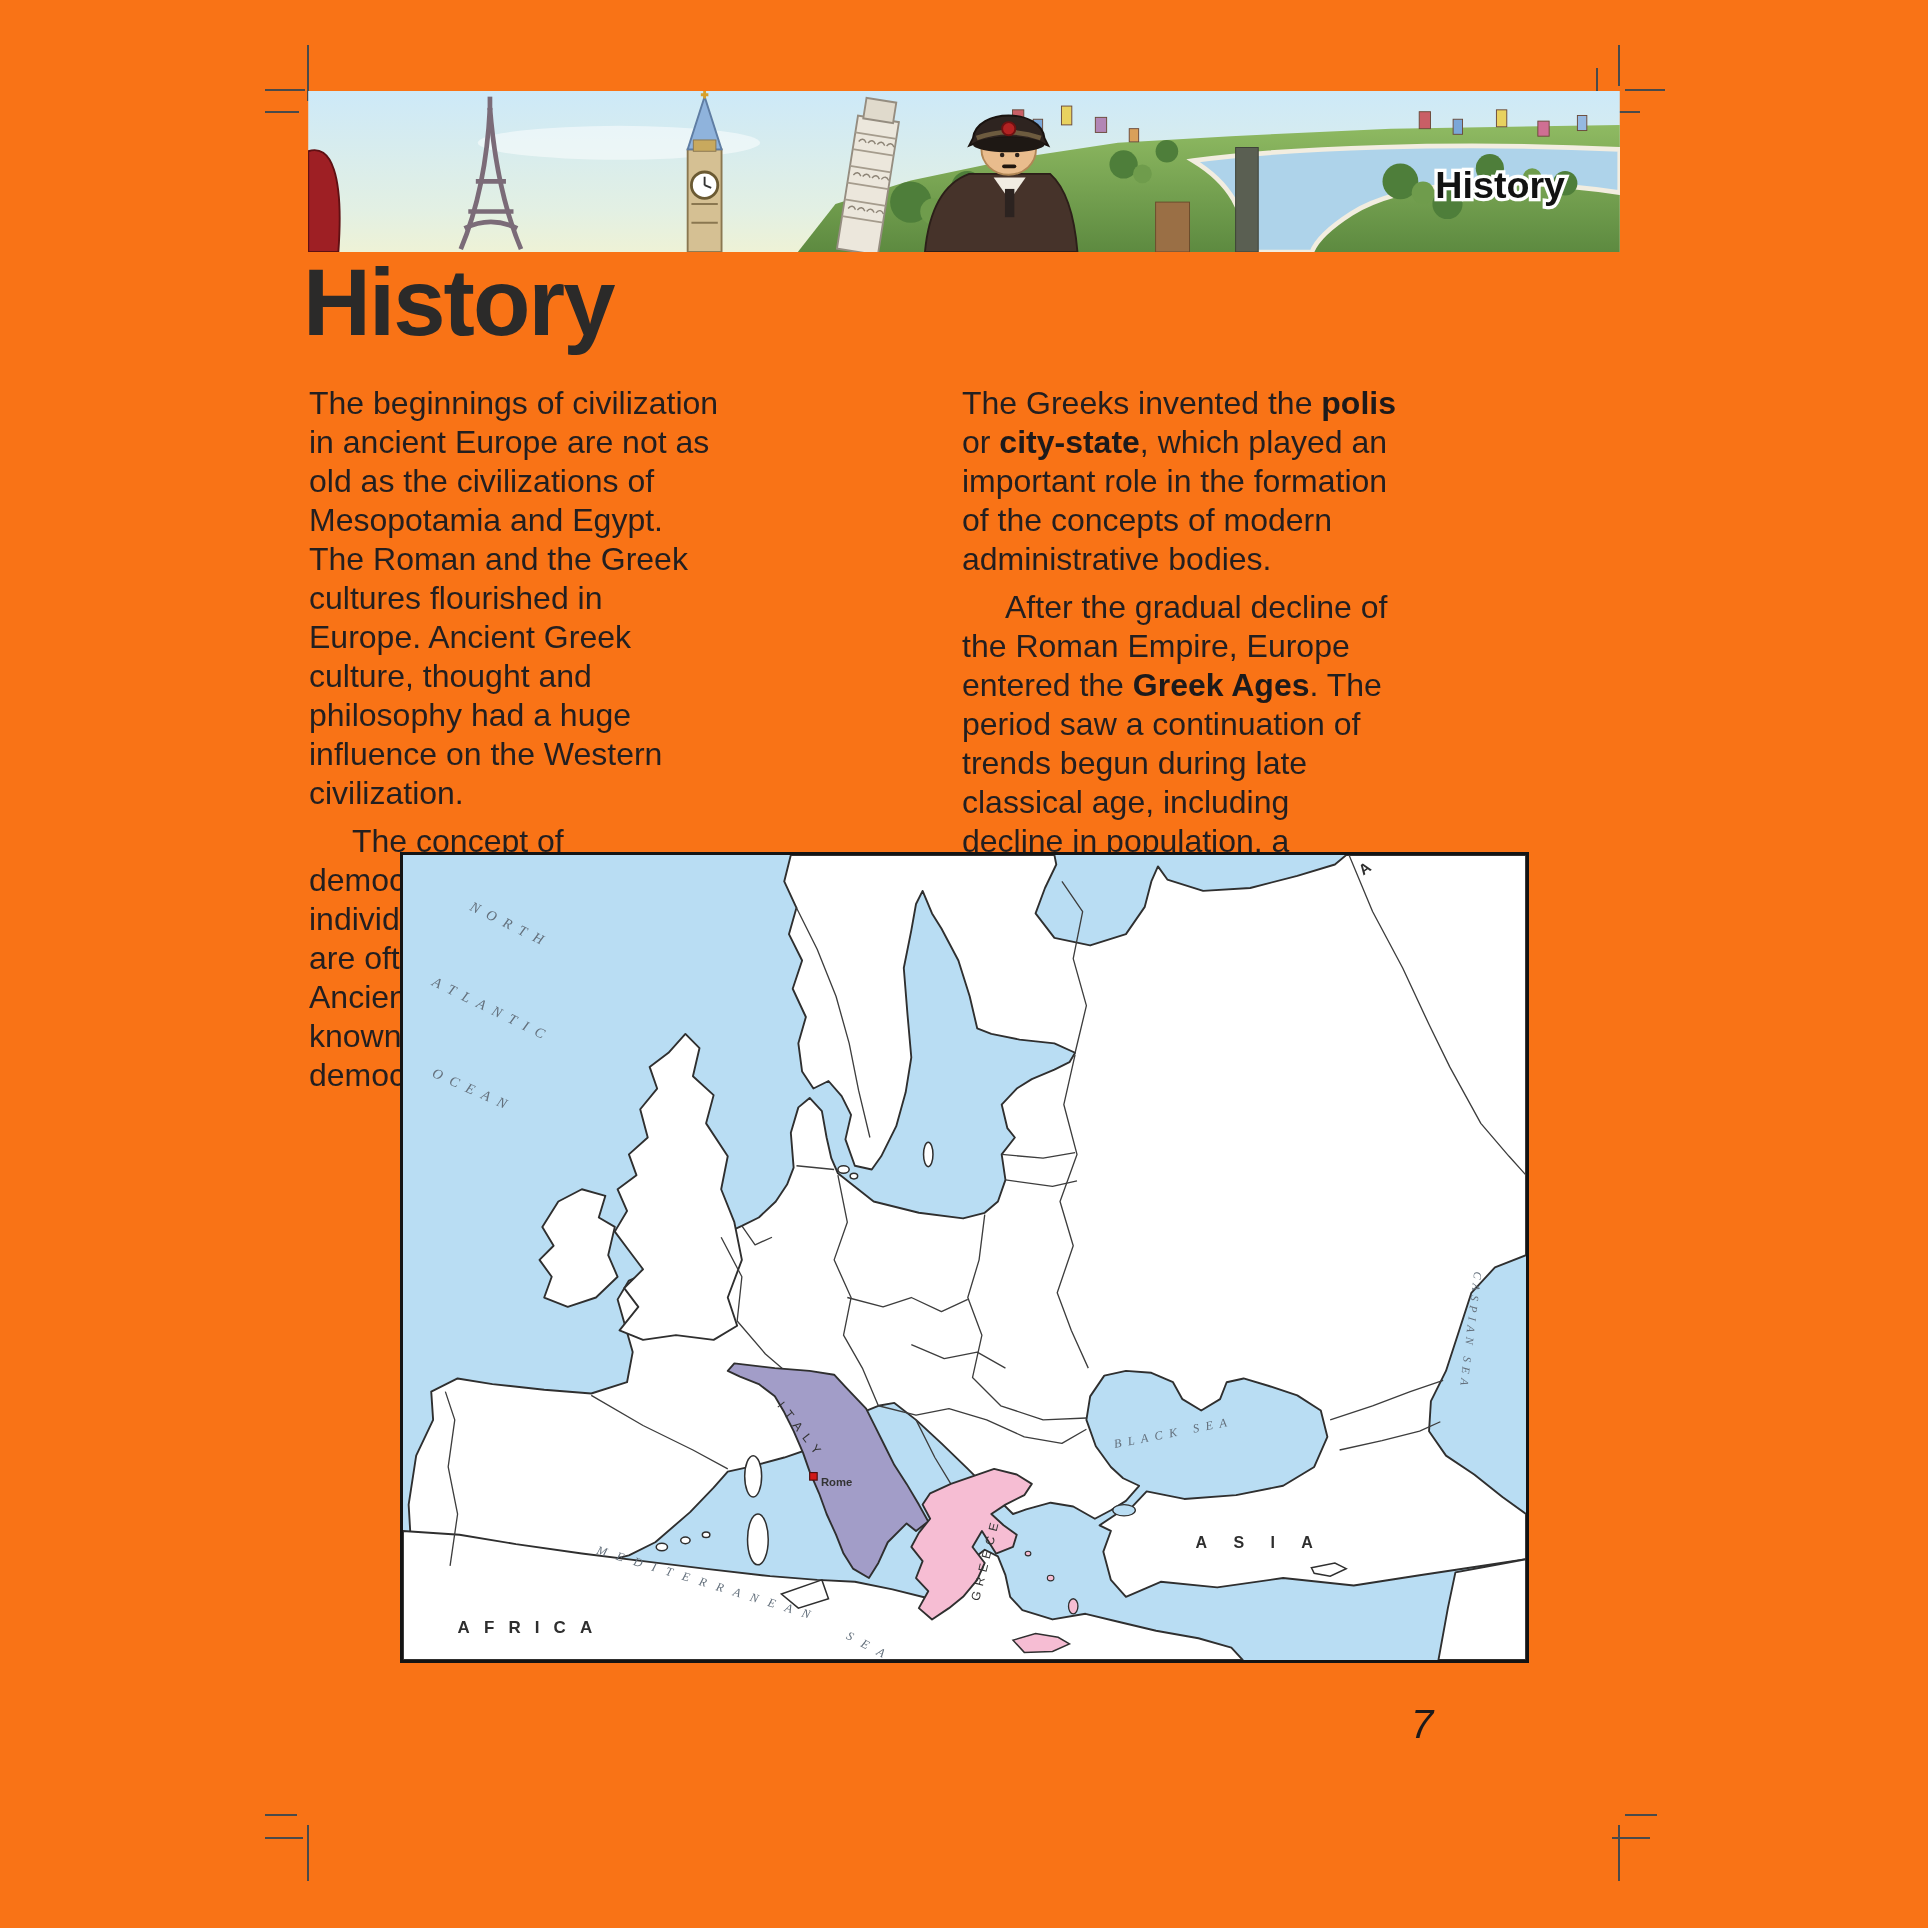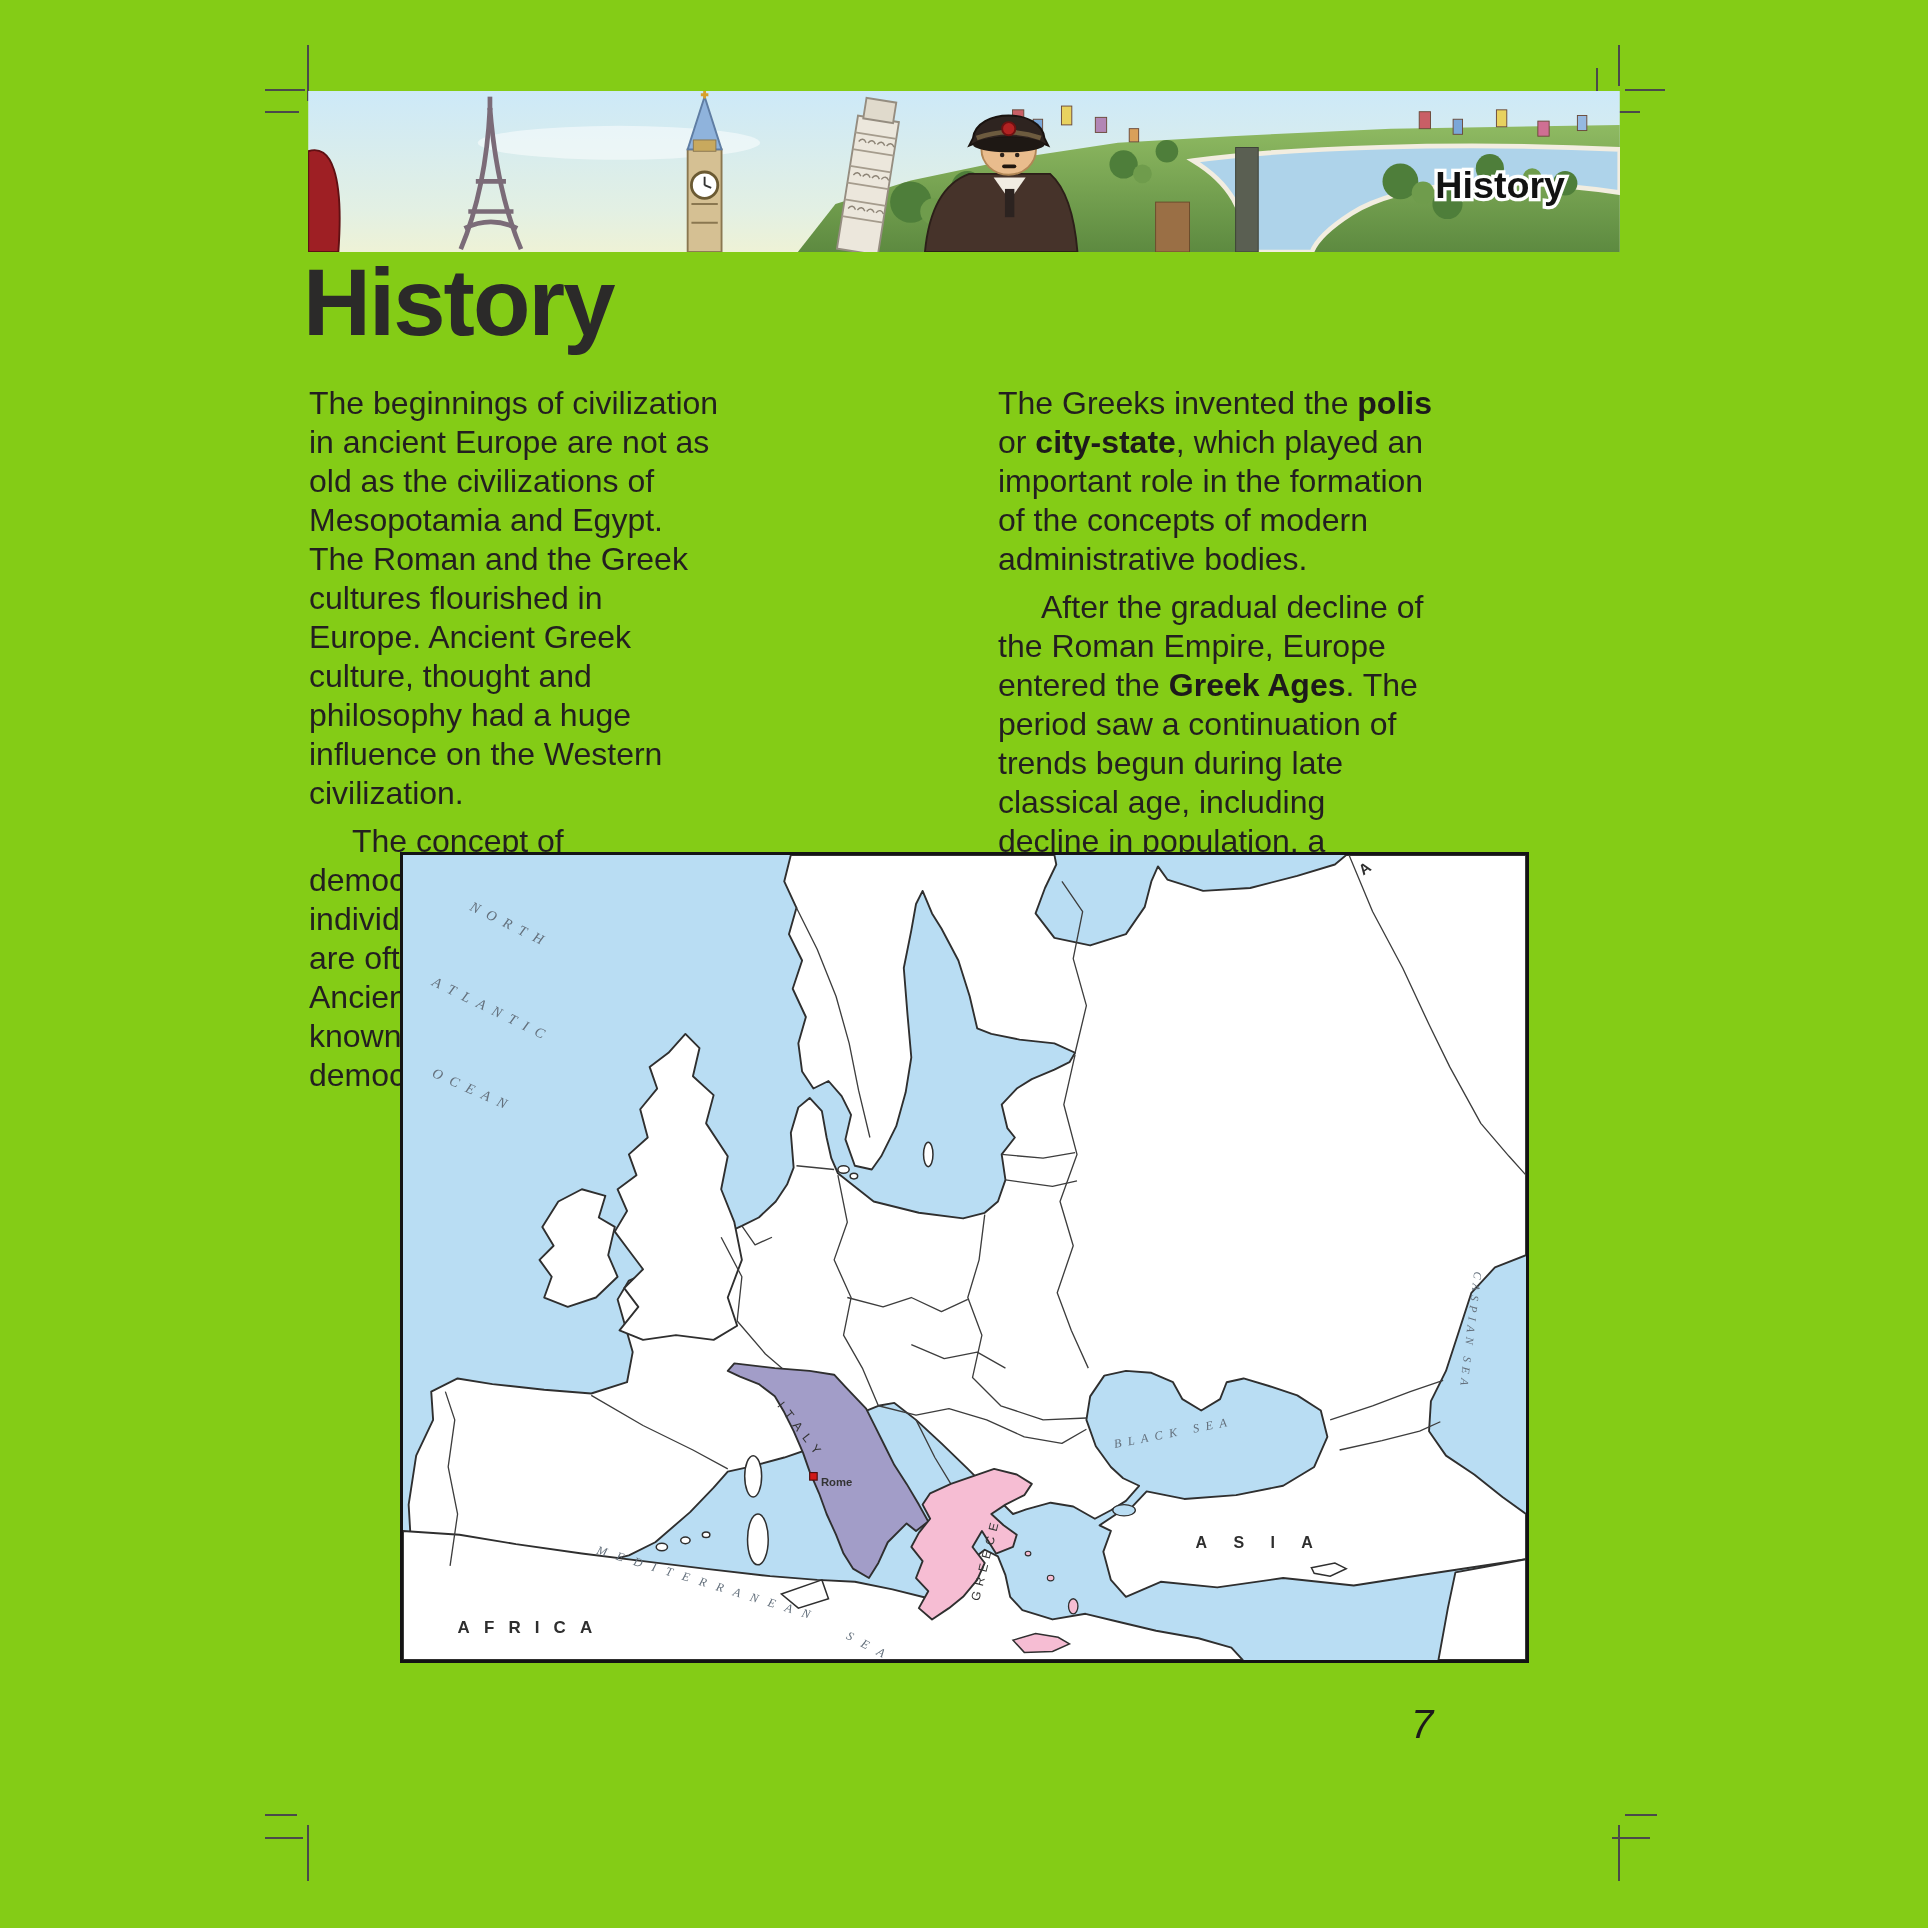--- a/index.html
+++ b/index.html
@@ -1,24 +1,24 @@
 <!DOCTYPE html>
 <html style="font-size:15px"><head>
 <meta charset="utf-8">
 <style>
   html,body{margin:0;padding:0;background:#ffffff;}
-  #page{position:relative;width:1928px;height:1928px;background:#84cc16;overflow:hidden;
+  #page{position:relative;width:1928px;height:1928px;background:#f97316;overflow:hidden;
         font-family:"Liberation Sans", sans-serif;color:#231f20;}
   .crop{position:absolute;background:#4a4a4a;}
   #banner{position:absolute;left:308px;top:91px;width:1312px;height:161px;}
   #page-title{position:absolute;left:303px;top:256px;font-size:94px;font-weight:bold;
         letter-spacing:-1.9px;color:#2b2a29;line-height:1;}
   .col{position:absolute;top:384px;font-size:32px;line-height:39px;color:#231f20;}
   #col-left{left:309px;width:412px;}
-  #col-right{left:962px;width:435px;margin-left:36px;}
+  #col-right{left:962px;width:435px;}
   .col p{margin:0 0 8.5px 0;}
   .col p.indent{text-indent:43px;}
   .col b{font-weight:bold;color:#1d1a1b;}
   #map-frame{position:absolute;left:400px;top:852px;width:1123px;height:805px;
         border:3.8px solid #141414;box-sizing:content-box;background:#b9ddf3;}
   #map-frame svg{display:block;}
   .land{fill:#ffffff;stroke:#2f2f2f;stroke-width:2;stroke-linejoin:round;}
   .islet{fill:#ffffff;stroke:#2f2f2f;stroke-width:1.6;}
   .border{fill:none;stroke:#3d3d3d;stroke-width:1.4;stroke-linejoin:round;}
   .sealbl{font-family:"Liberation Serif", serif;font-style:italic;fill:#64707c;}

